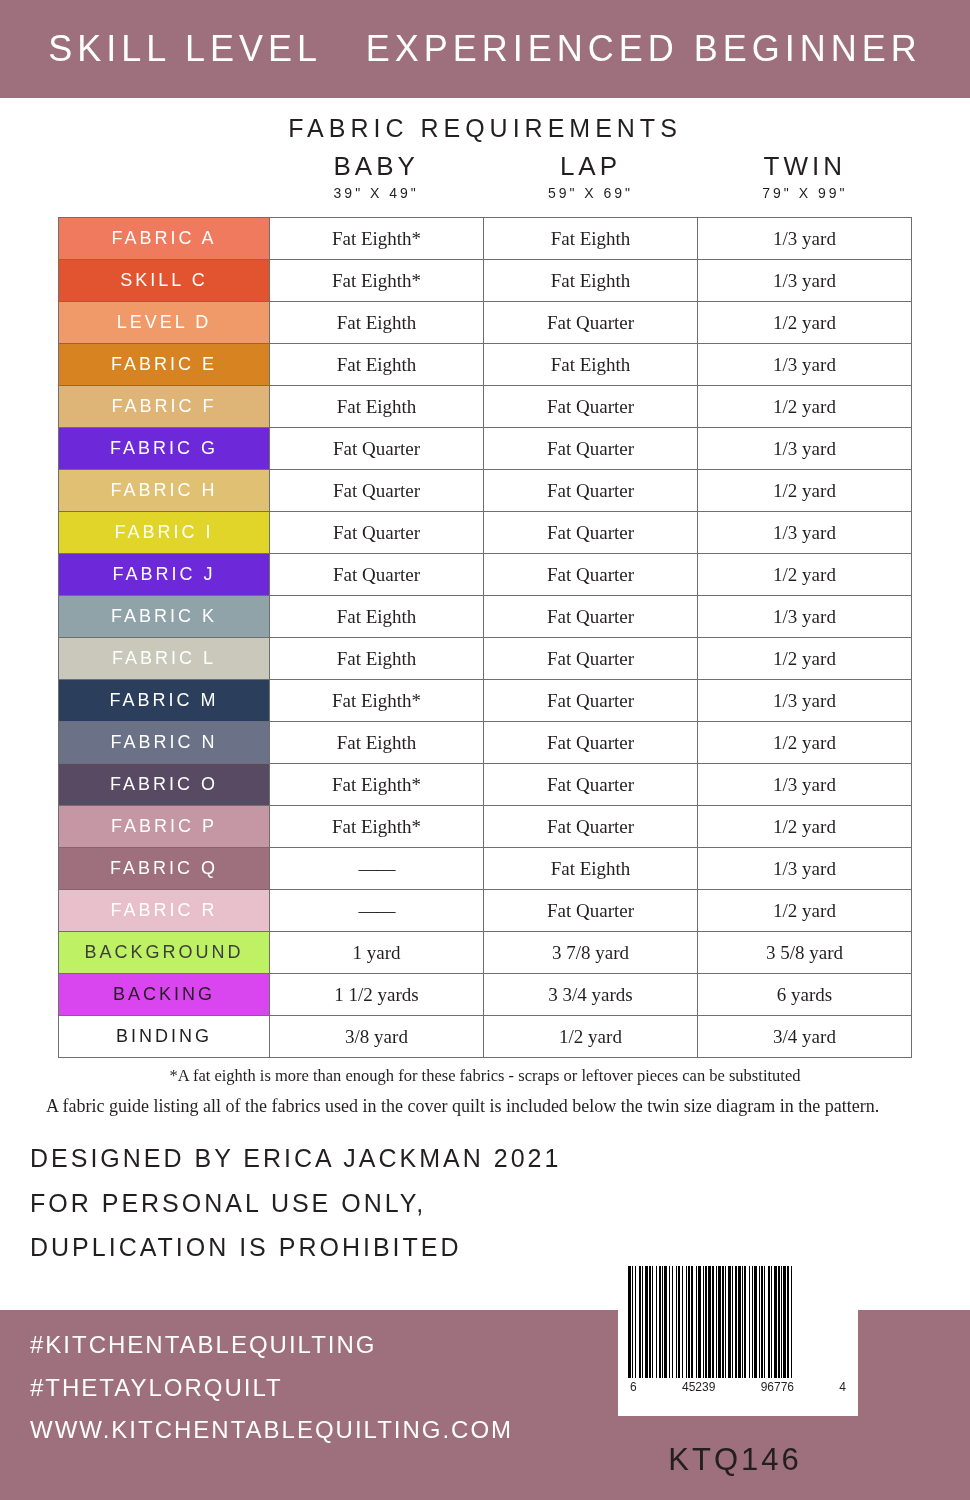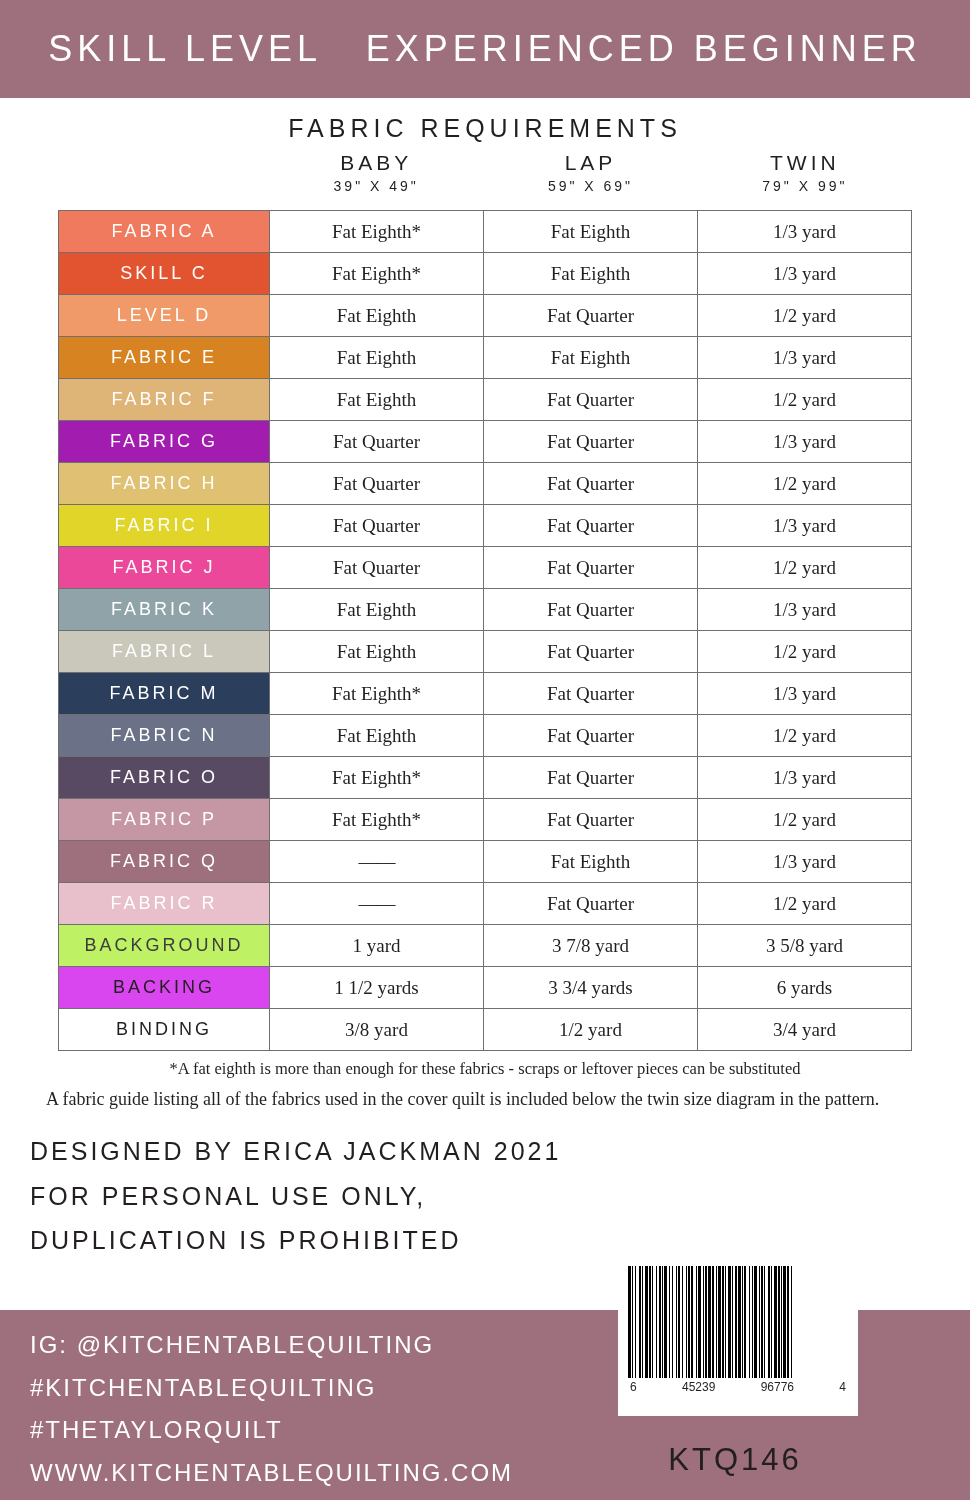--- a/index.html
+++ b/index.html
@@ -48,21 +48,21 @@
     padding-left: 58px;
     padding-right: 58px;
   }
   .size-head .spacer { width: 211px; flex: none; }
   .size-head .col {
     flex: 1;
     text-align: center;
     font-family: "Liberation Sans", sans-serif;
   }
   .size-head .col .nm {
-    font-size: 21px;
+    font-size: 26px;
     letter-spacing: 4px;
     display: block;
   }
   .size-head .col .dm {
     font-size: 14px;
     letter-spacing: 3px;
     display: block;
     margin-top: 3px;
   }
 
@@ -237,39 +237,39 @@
         <td>Fat Eighth</td>
         <td>1/3 yard</td>
       </tr>
       <tr>
         <td class="label" style="background: rgb(223, 180, 119);">FABRIC F</td>
         <td>Fat Eighth</td>
         <td>Fat Quarter</td>
         <td>1/2 yard</td>
       </tr>
       <tr>
-        <td class="label" style="background: #a21caf;">FABRIC G</td>
+        <td class="label" style="background: #6d28d9;">FABRIC G</td>
         <td>Fat Quarter</td>
         <td>Fat Quarter</td>
         <td>1/3 yard</td>
       </tr>
       <tr>
         <td class="label" style="background: rgb(224, 193, 115);">FABRIC H</td>
         <td>Fat Quarter</td>
         <td>Fat Quarter</td>
         <td>1/2 yard</td>
       </tr>
       <tr>
         <td class="label" style="background: rgb(226, 213, 42);">FABRIC I</td>
         <td>Fat Quarter</td>
         <td>Fat Quarter</td>
         <td>1/3 yard</td>
       </tr>
       <tr>
-        <td class="label" style="background: #ec4899;">FABRIC J</td>
+        <td class="label" style="background: #6d28d9;">FABRIC J</td>
         <td>Fat Quarter</td>
         <td>Fat Quarter</td>
         <td>1/2 yard</td>
       </tr>
       <tr>
         <td class="label" style="background: rgb(143, 163, 169);">FABRIC K</td>
         <td>Fat Eighth</td>
         <td>Fat Quarter</td>
         <td>1/3 yard</td>
       </tr>
@@ -340,21 +340,20 @@
 <div class="guide-note">A fabric guide listing all of the fabrics used in the cover quilt is included below the twin size diagram in the pattern.</div>
 
 <div class="credits">
   <div>DESIGNED BY ERICA JACKMAN 2021</div>
   <div>FOR PERSONAL USE ONLY,</div>
   <div>DUPLICATION IS PROHIBITED</div>
 </div>
 
 <div class="bottom-band">
   <div class="social">
-    <div>IG: @KITCHENTABLEQUILTING</div>
     <div>#KITCHENTABLEQUILTING</div>
     <div>#THETAYLORQUILT</div>
     <div>WWW.KITCHENTABLEQUILTING.COM</div>
   </div>
 </div>
 
 <div class="barcode-box">
   <div class="bars" id="barcode-bars">
       <i style="width: 3px;"></i>
       <i style="width: 1px; background: rgb(255, 255, 255);"></i>

